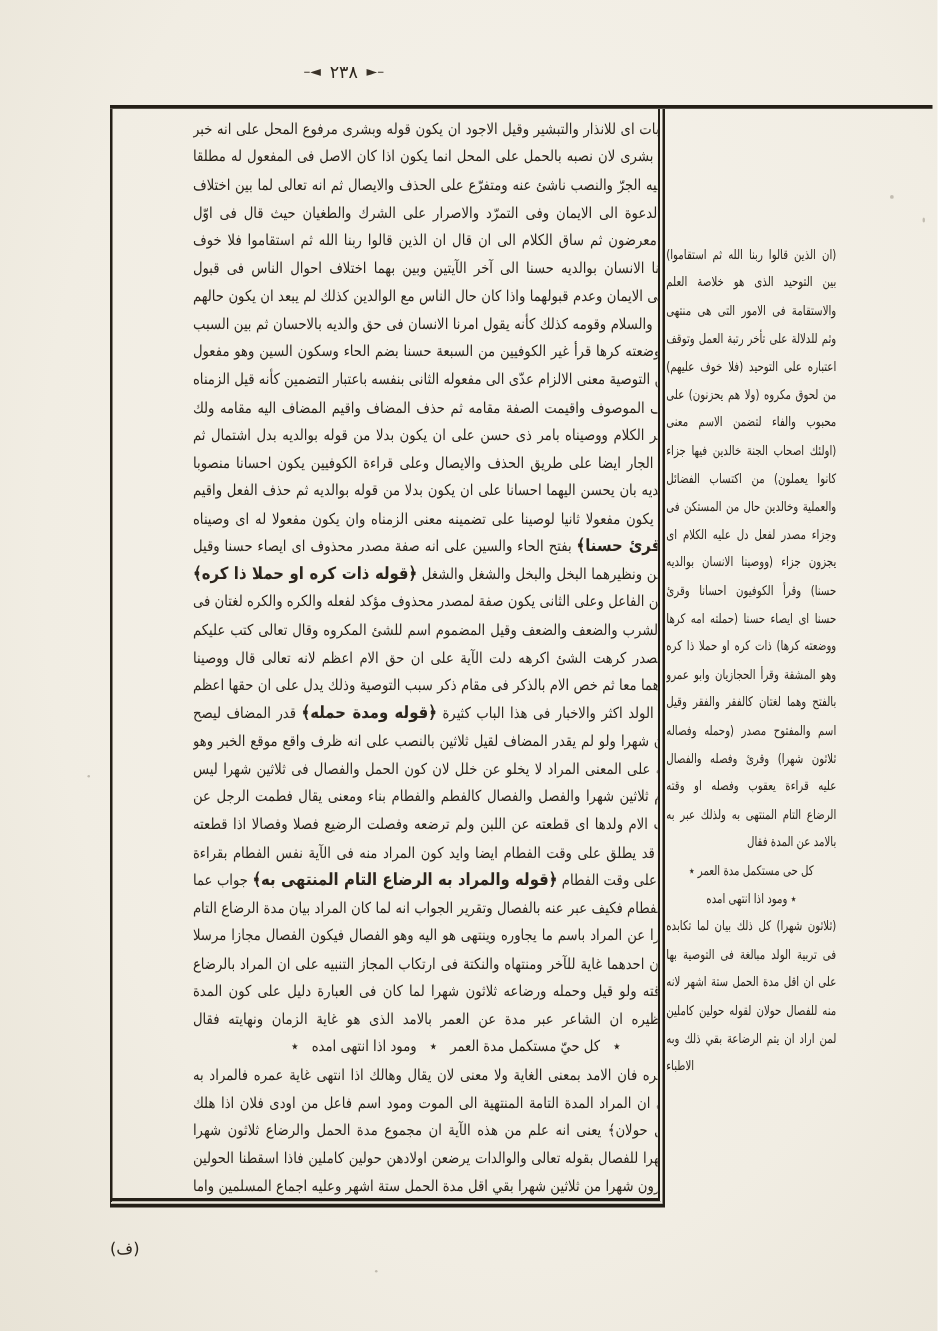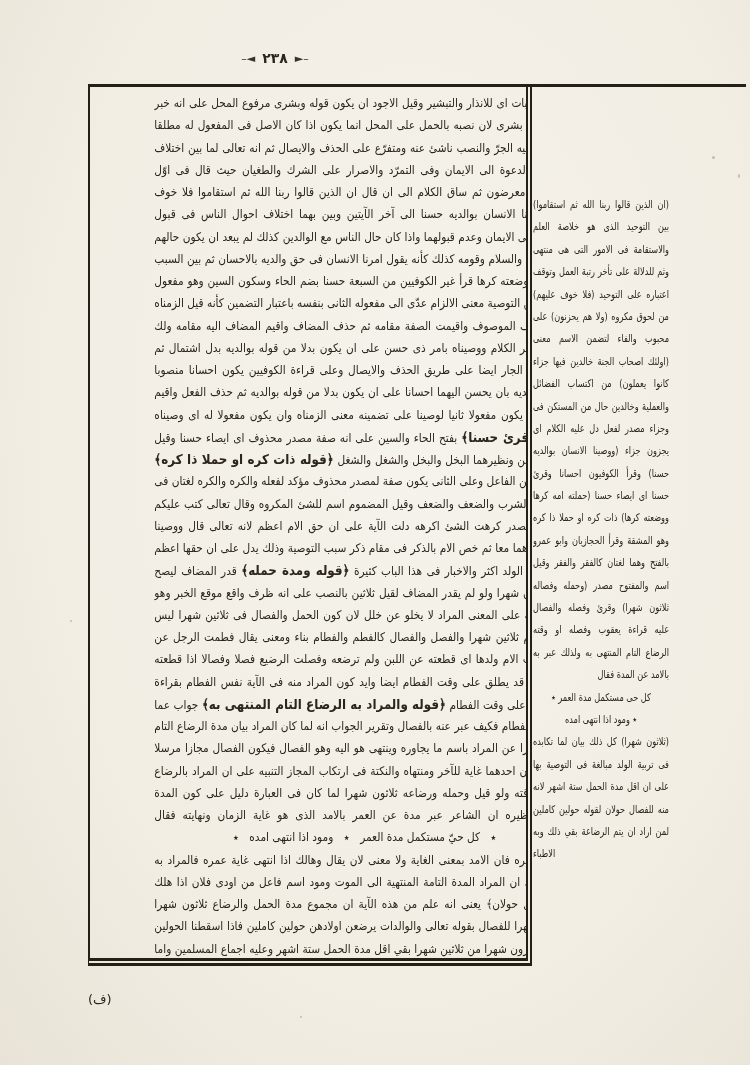--- a/index.html
+++ b/index.html
@@ -11,21 +11,21 @@
     position:relative;
   }
   .sheet{position:absolute;inset:0;}
   
   .pagehead{
     position:absolute;top:50px;left:205px;width:140px;
     text-align:center;font-size:14px;letter-spacing:1px;color:#2c251c;
     direction:ltr;white-space:nowrap;
   }
   .pagehead .orn{font-size:11px;color:#3a3228;vertical-align:1px;}
-  .pagehead .num{margin:0 7px;font-weight:bold;}
+  .pagehead .num{margin:0 7px;font-weight:normal;}
   
   .toprule{position:absolute;left:88px;top:84px;width:658px;height:3px;background:#241f17;}
   
   .frame{
     position:absolute;left:88px;top:87px;width:444px;height:879px;
     box-sizing:border-box;
     border-left:2.5px solid #241f17;
     border-right:6px double #241f17;
     border-bottom:8px double #241f17;
     border-top:none;

